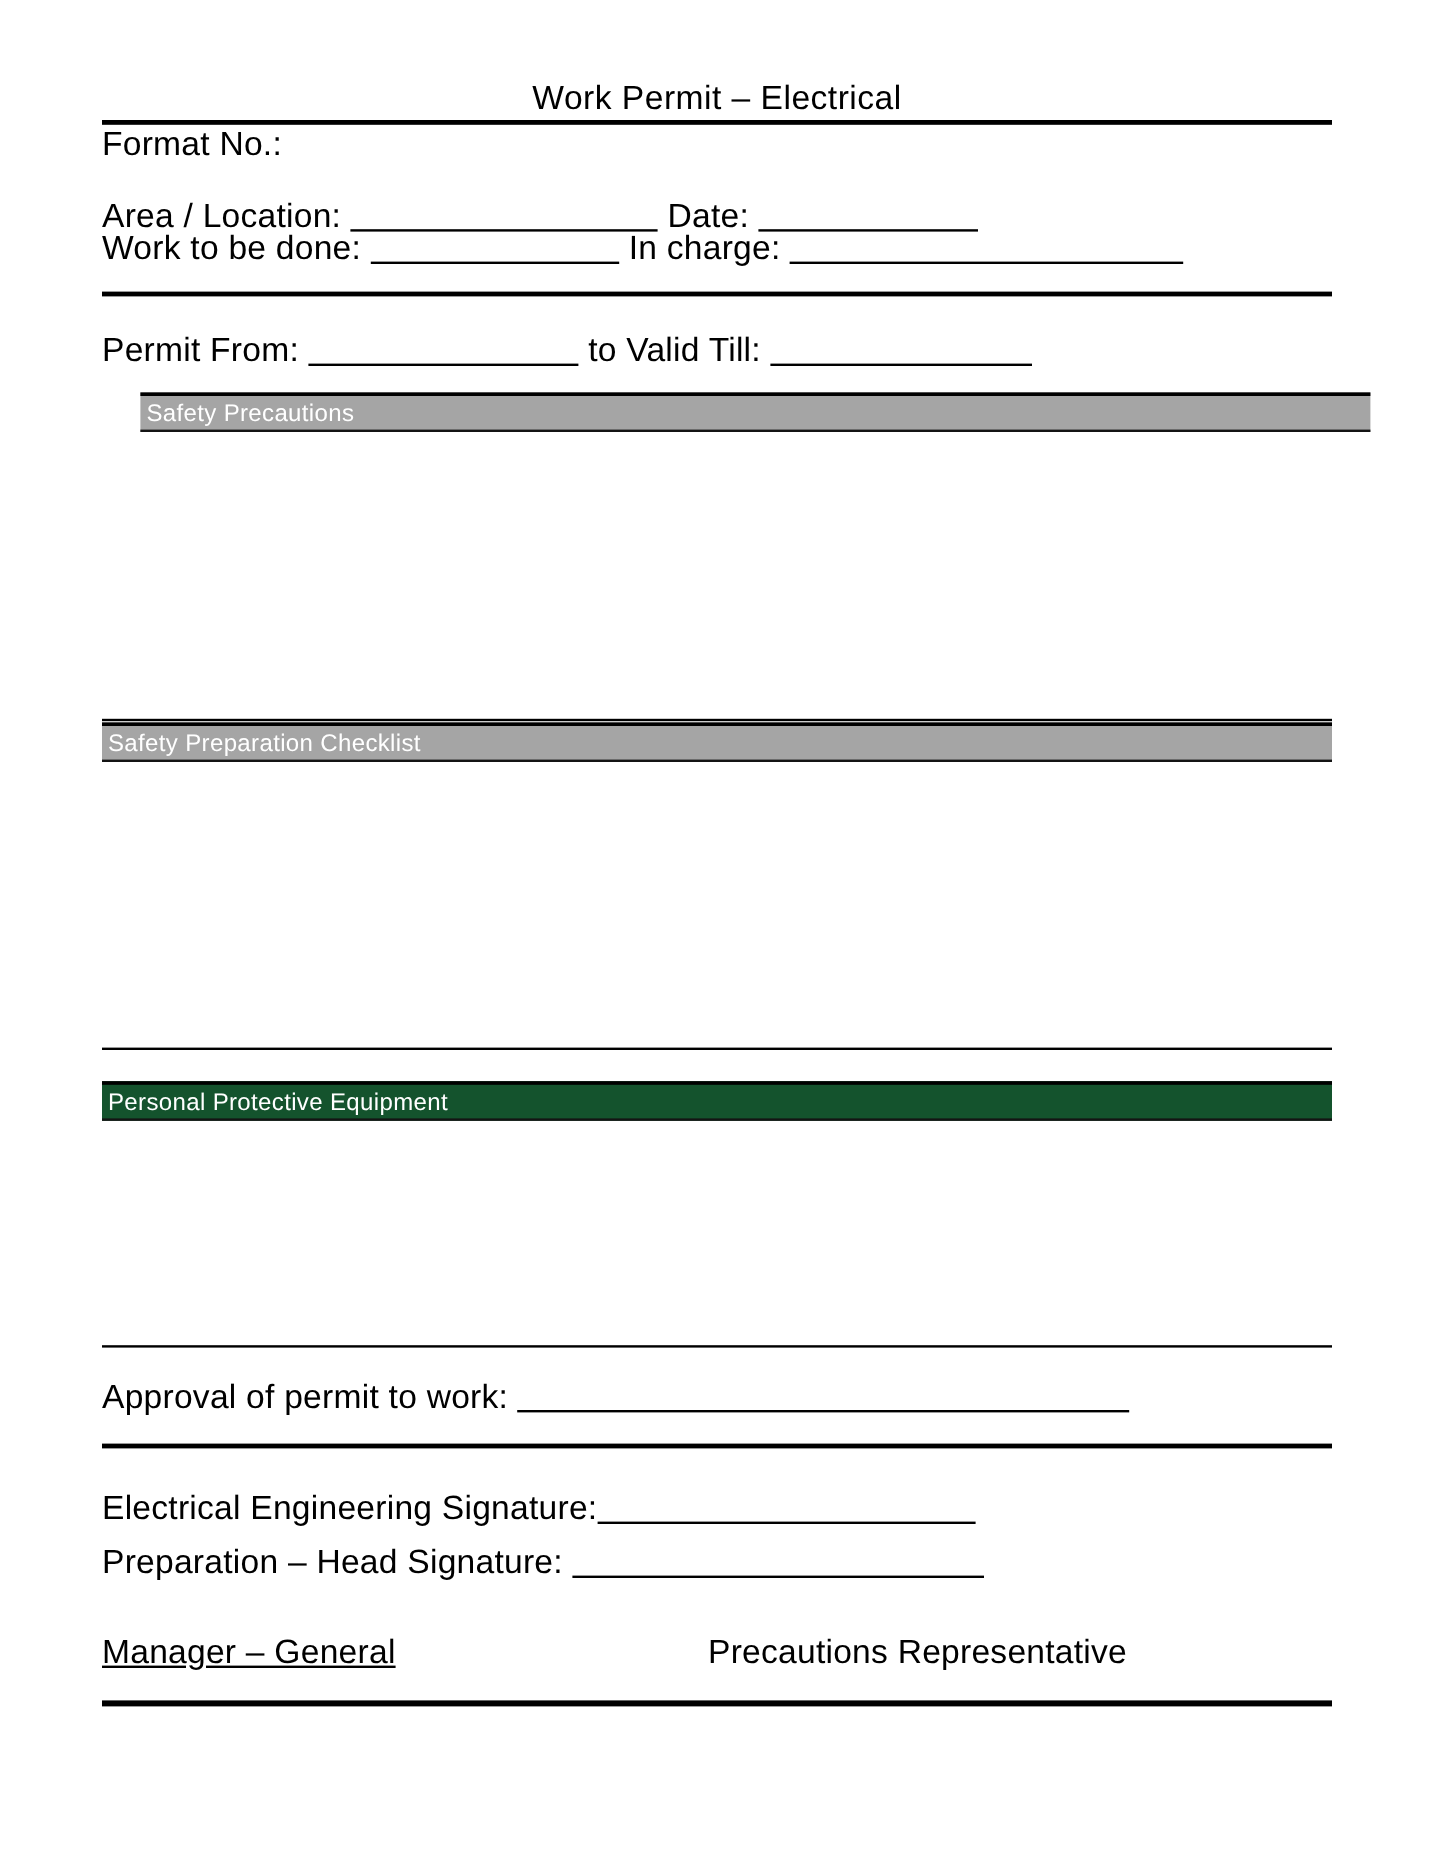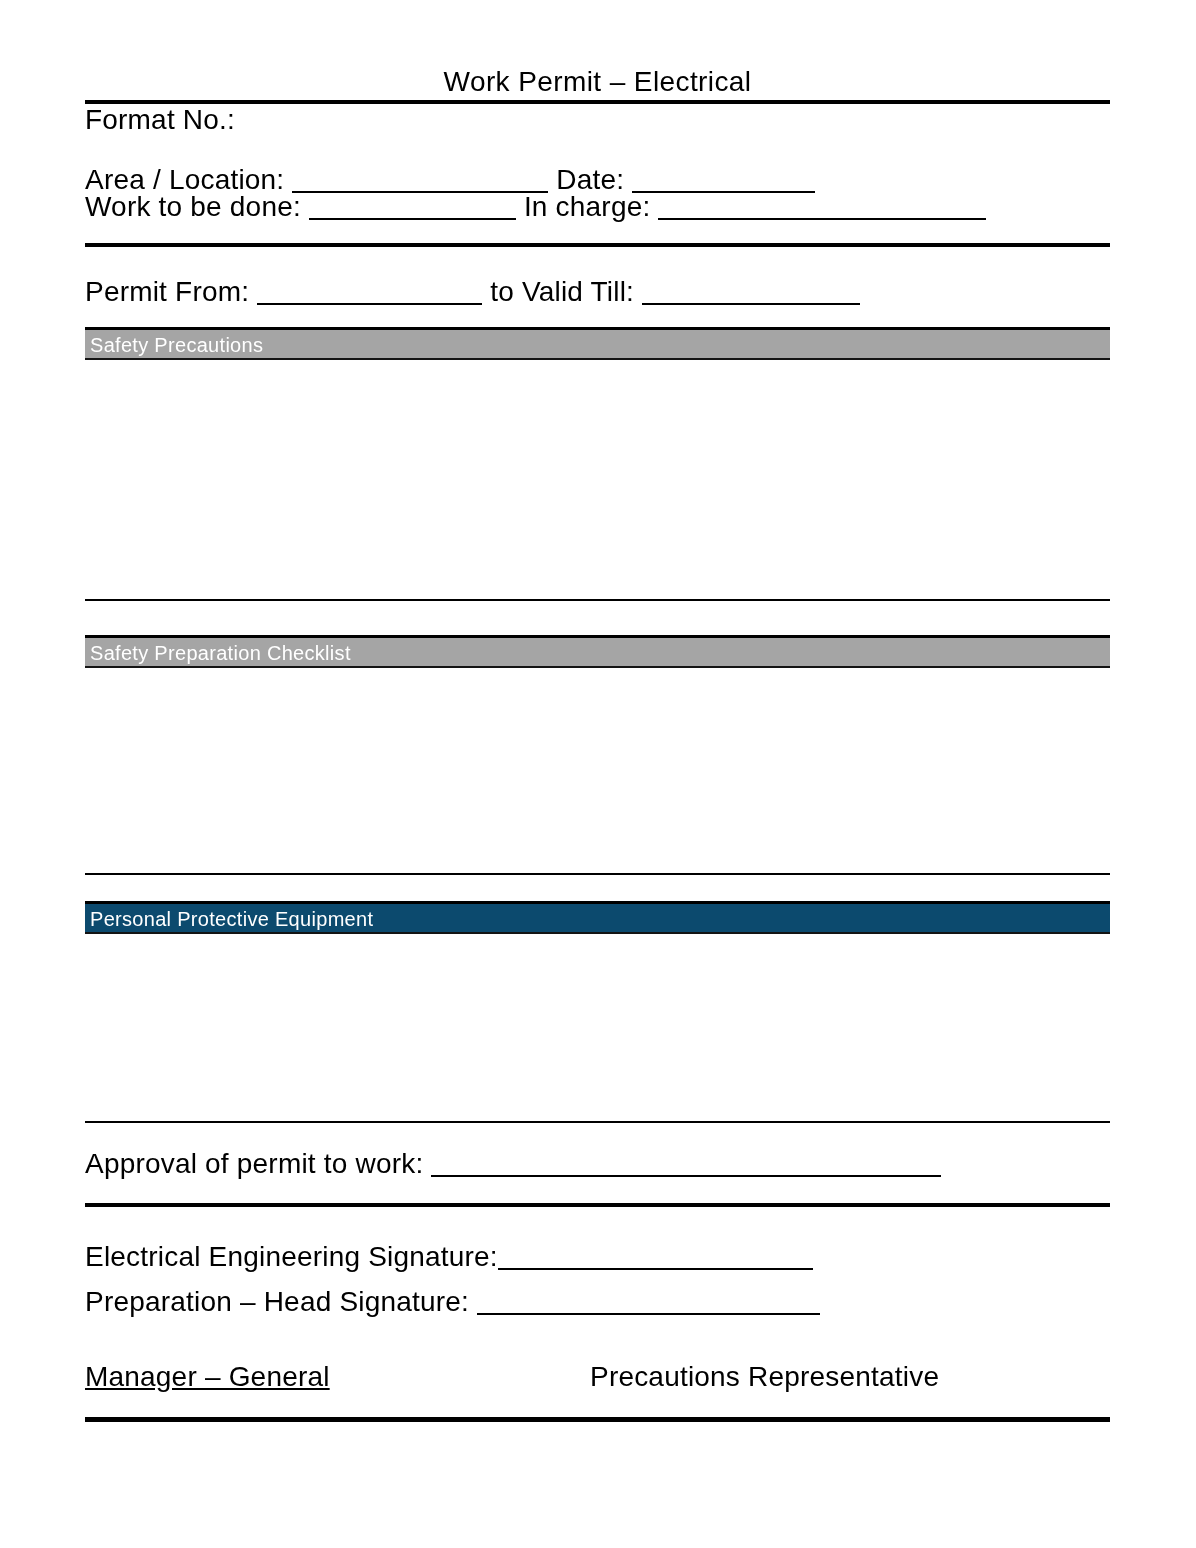--- a/index.html
+++ b/index.html
@@ -90,33 +90,33 @@
   <div class="rule" style="top:243px; height:4px;"></div>
 
   <div class="row" style="top:280px;">
     <span>Permit From:</span>
     <span class="u" style="width:225px;"></span>
     <span> </span>
     <span>to Valid Till:</span>
     <span class="u" style="width:218px;"></span>
   </div>
 
-  <div class="bar" style="top: 327px; background: rgb(165, 165, 165); color: rgb(255, 255, 255);">
+  <div class="bar" style="top: 327px; background: rgb(165, 165, 165); color: rgb(255, 255, 255); margin-left: 32px;">
     <span>Safety Precautions</span>
   </div>
 
   <div class="rule" style="top:599px; height:2px;"></div>
 
-  <div class="bar" style="top: 635px; background: rgb(165, 165, 165); color: rgb(255, 255, 255);">
+  <div class="bar" style="top: 602px; background: rgb(165, 165, 165); color: rgb(255, 255, 255);">
     <span>Safety Preparation Checklist</span>
   </div>
 
   <div class="rule" style="top:873px; height:2px;"></div>
 
-  <div class="bar" style="top: 901px; background: #0c4a6e; color: rgb(255, 255, 255);">
+  <div class="bar" style="top: 901px; background: #14532d; color: rgb(255, 255, 255);">
     <span>Personal Protective Equipment</span>
   </div>
 
   <div class="rule" style="top:1121px; height:2px;"></div>
 
   <div class="row" style="top:1152px;">
     <span>Approval of permit to work:</span>
     <span class="u" style="width:510px;"></span>
   </div>
 

